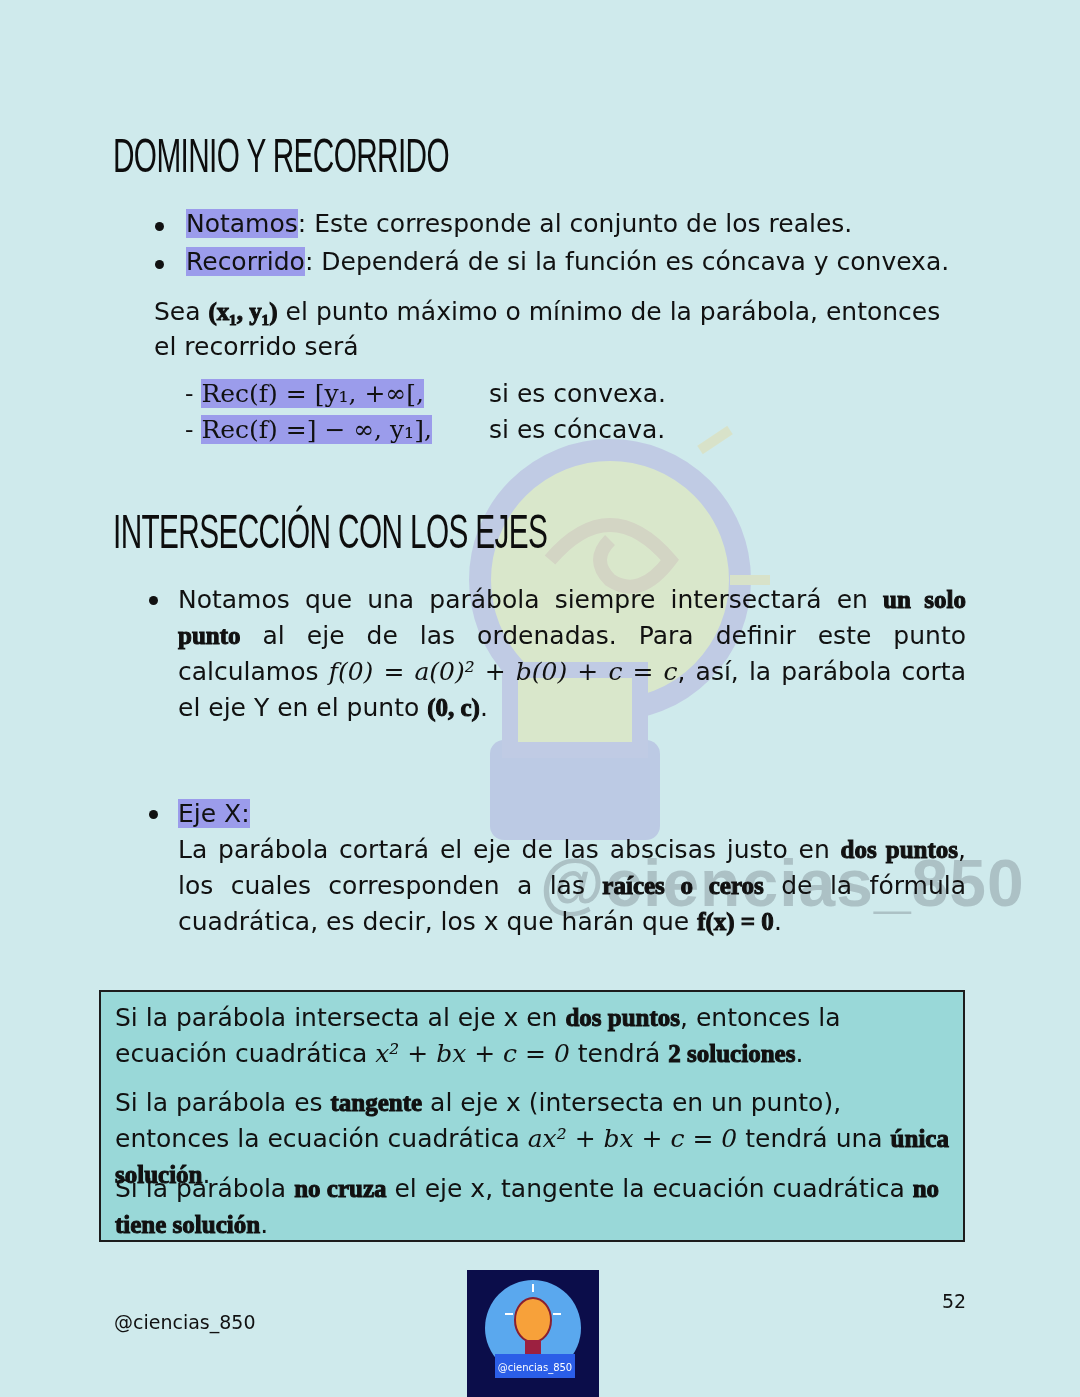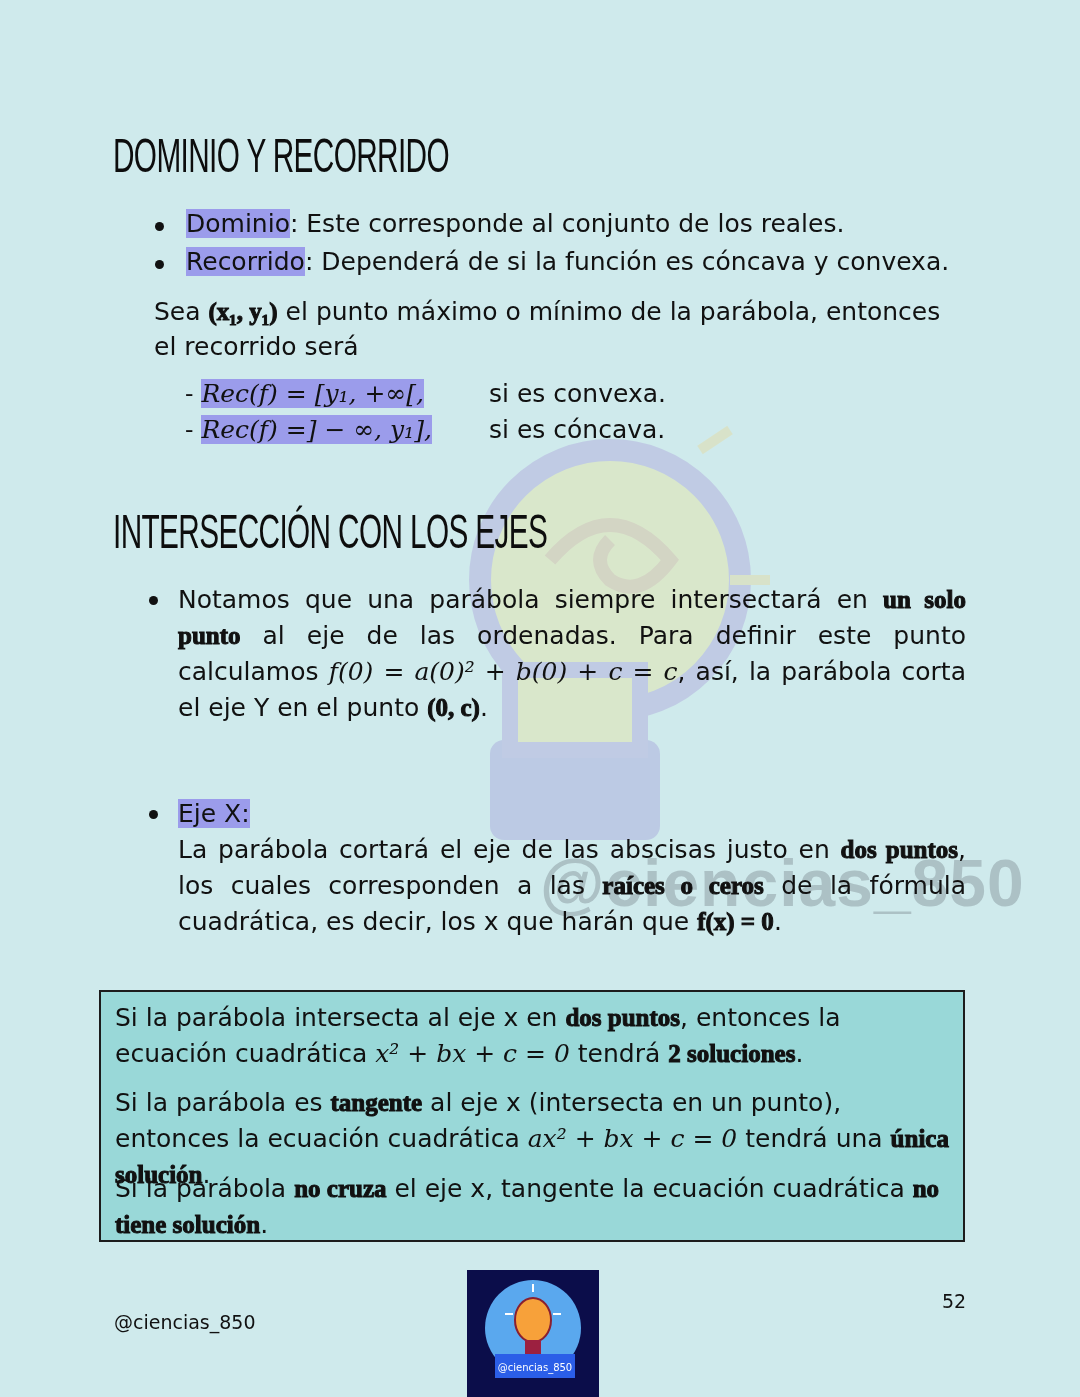--- a/index.html
+++ b/index.html
@@ -19,21 +19,21 @@
   }
   .h1 { top: 128px; }
   .h2 { top: 504px; }
   .txt { font-family: "DejaVu Sans", sans-serif; font-size: 25px; line-height: 36px; }
   .hl { background: #9b9ceb; }
   .bullets { position: absolute; left: 153px; top: 206px; margin: 0; padding: 0; list-style: none; }
   .bullets li { position: relative; padding-left: 33px; height: 38px; }
   .bullets li::before { content: ""; position: absolute; left: 2px; top: 16px; width: 9px; height: 9px; border-radius: 50%; background: #111; }
   .para { position: absolute; left: 154px; top: 294px; width: 800px; }
   .rec { position: absolute; left: 185px; font-family: "DejaVu Serif", serif; font-size: 25px; }
-  .rec .m { font-style: italic; }
+  .rec .m { }
   .rec .side { position: absolute; left: 304px; font-family: "DejaVu Sans", sans-serif; font-style: normal; white-space: nowrap; }
   .b { font-weight: bold; font-family: Liberation Serif, serif; -webkit-text-stroke: 1px #111; }
   .eje { position: absolute; left: 146px; width: 820px; }
   .eje .dot { position: absolute; left: 3px; top: 14px; width: 9px; height: 9px; border-radius: 50%; background: #111; }
   .eje .lab { margin-left: 32px; }
   .eje .body { margin-left: 32px; text-align: justify; }
   .math { font-family: "DejaVu Serif", serif; font-style: italic; }
   .box {
     position: absolute; left: 99px; top: 990px; width: 866px; height: 252px;
     background: #99d8d8; border: 2px solid #1c1c1c; padding: 12px; box-sizing: border-box;
@@ -52,21 +52,21 @@
   <rect x="60" y="330" width="170" height="100" rx="14" fill="#8d7ad0"></rect>
   <rect x="80" y="260" width="130" height="80" fill="#f5e27a" stroke="#9a7fd0" stroke-width="16"></rect>
   <line x1="270" y1="40" x2="300" y2="20" stroke="#f0d070" stroke-width="10"></line>
   <line x1="300" y1="170" x2="340" y2="170" stroke="#f0d070" stroke-width="10"></line>
 </svg>
 <div class="wm-text">@ciencias_850</div>
 
 <div class="heading h1">DOMINIO Y RECORRIDO</div>
 
 <ul class="bullets txt">
-  <li><span class="hl">Dominio</span><span>: Este corresponde al conjunto de los reales.</span></li>
+  <li><span class="hl">Notamos</span><span>: Este corresponde al conjunto de los reales.</span></li>
   <li><span class="hl">Recorrido</span><span>: Dependerá de si la función es cóncava y convexa.</span></li>
 </ul>
 
 <div class="para txt" style="line-height:35px">
   <span>Sea </span><span class="b">(x₁, y₁)</span><span> el punto máximo o mínimo de la parábola, entonces el recorrido será</span>
 </div>
 
 <div class="rec" style="top:379px">- <span class="m hl">Rec(f) = [y₁, +∞[,</span><span class="side">si es convexa.</span></div>
 <div class="rec" style="top:415px">- <span class="m hl">Rec(f) =] − ∞, y₁],</span><span class="side">si es cóncava.</span></div>
 

